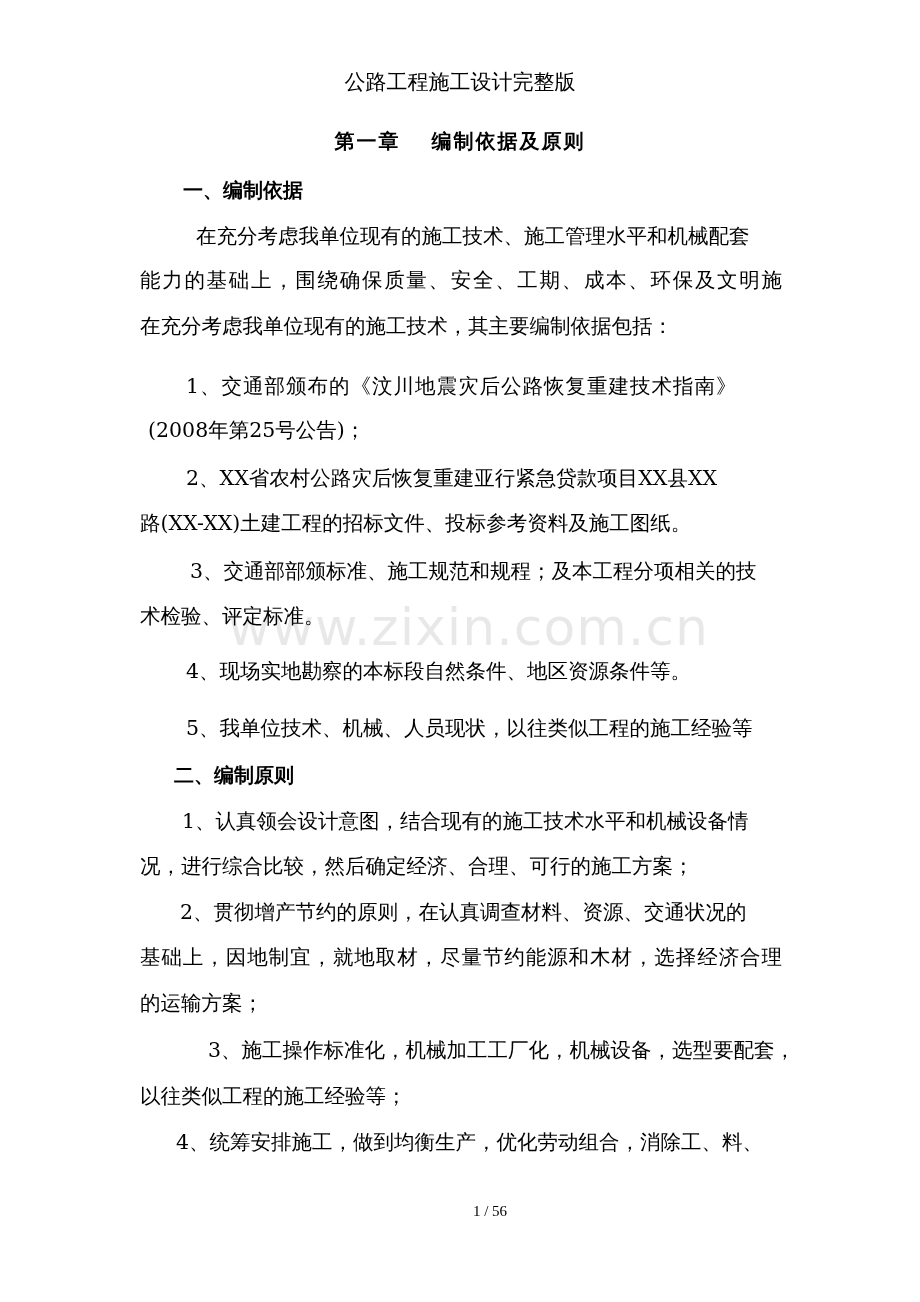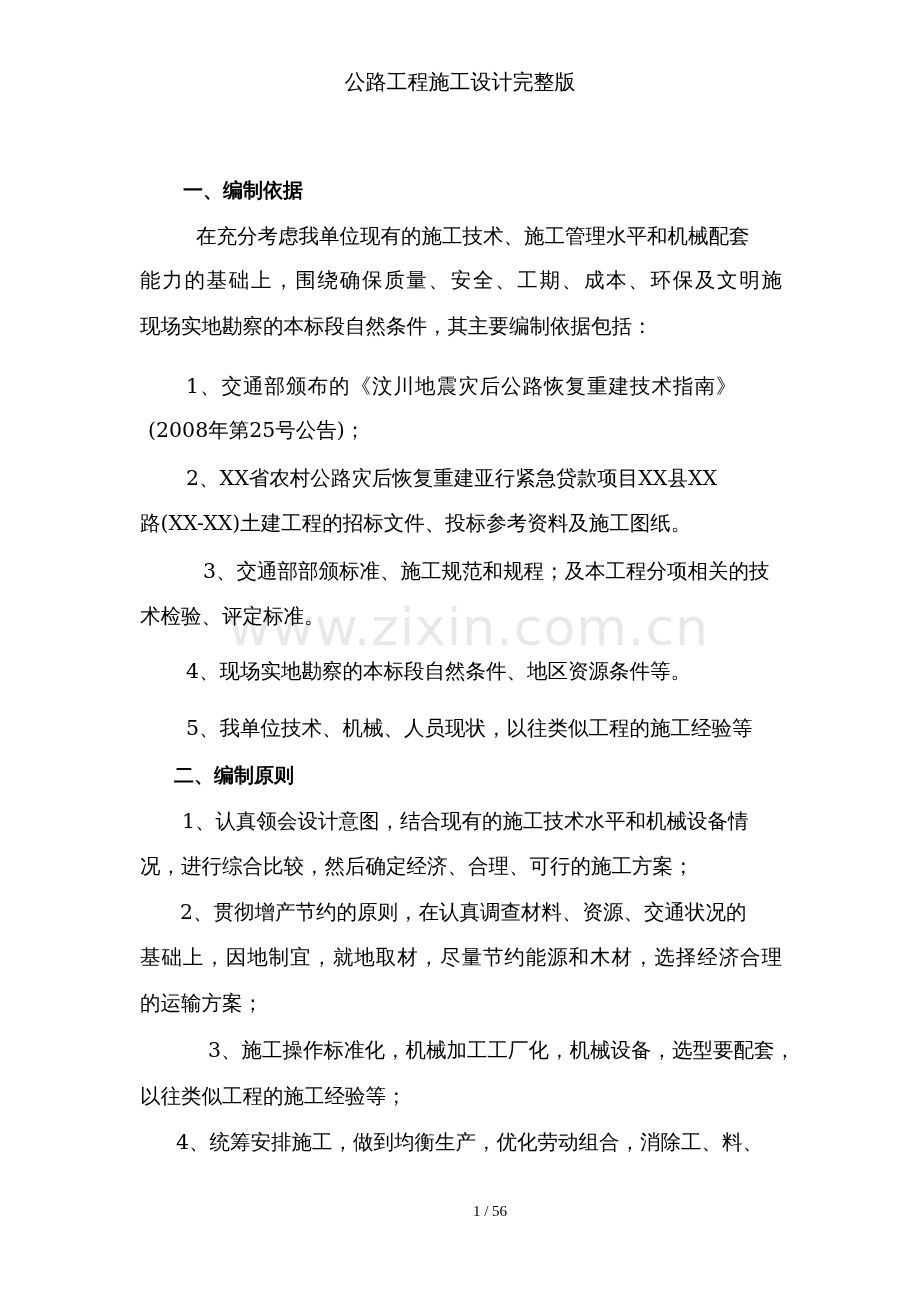--- a/index.html
+++ b/index.html
@@ -12,34 +12,35 @@
   .justify{width:642px;text-align:justify;text-align-last:justify;}
   .watermark{position:absolute;left:228px;top:597px;font-family:"DejaVu Sans","Liberation Sans",sans-serif;font-size:52px;color:rgba(0,0,0,0.09);letter-spacing:1px;white-space:nowrap;}
   .footer{position:absolute;left:0;width:920px;text-align:center;top:1203px;font-size:15px;font-family:"Liberation Serif","DejaVu Serif",serif;margin-left:30px;}
 </style>
 </head>
 <body>
 
 <div class="page">
 
   <div class="line title">公路工程施工设计完整版</div>
+  <div class="line chapter">第一章　 编制依据及原则</div>
 
   <div class="line h" style="left:183px;top:176px;">一、编制依据</div>
 
   <div class="line" style="left:196px;top:222px;">在充分考虑我单位现有的施工技术、施工管理水平和机械配套</div>
   <div class="line justify" style="left:140px;top:266px;">能力的基础上，围绕确保质量、安全、工期、成本、环保及文明施</div>
-  <div class="line" style="left:140px;top:312px;">现场实地勘察的本标段自然条件，其主要编制依据包括：</div>
+  <div class="line" style="left:140px;top:312px;">在充分考虑我单位现有的施工技术，其主要编制依据包括：</div>
 
   <div class="line" style="left:186px;top:372px;letter-spacing:1px;">1、交通部颁布的《汶川地震灾后公路恢复重建技术指南》</div>
   <div class="line" style="left:148px;top:416px;">(2008年第25号公告)；</div>
 
   <div class="line" style="left:186px;top:464px;">2、XX省农村公路灾后恢复重建亚行紧急贷款项目XX县XX</div>
   <div class="line" style="left:140px;top:509px;">路(XX-XX)土建工程的招标文件、投标参考资料及施工图纸。</div>
 
-  <div class="line" style="left:203px;top:557px;">3、交通部部颁标准、施工规范和规程；及本工程分项相关的技</div>
+  <div class="line" style="left:190px;top:557px;">3、交通部部颁标准、施工规范和规程；及本工程分项相关的技</div>
   <div class="line" style="left:140px;top:602px;">术检验、评定标准。</div>
 
   <div class="line" style="left:186px;top:657px;">4、现场实地勘察的本标段自然条件、地区资源条件等。</div>
 
   <div class="line" style="left:186px;top:714px;">5、我单位技术、机械、人员现状，以往类似工程的施工经验等</div>
 
   <div class="line h" style="left:174px;top:761px;">二、编制原则</div>
 
   <div class="line" style="left:182px;top:807px;">1、认真领会设计意图，结合现有的施工技术水平和机械设备情</div>
   <div class="line" style="left:140px;top:852px;">况，进行综合比较，然后确定经济、合理、可行的施工方案；</div>

